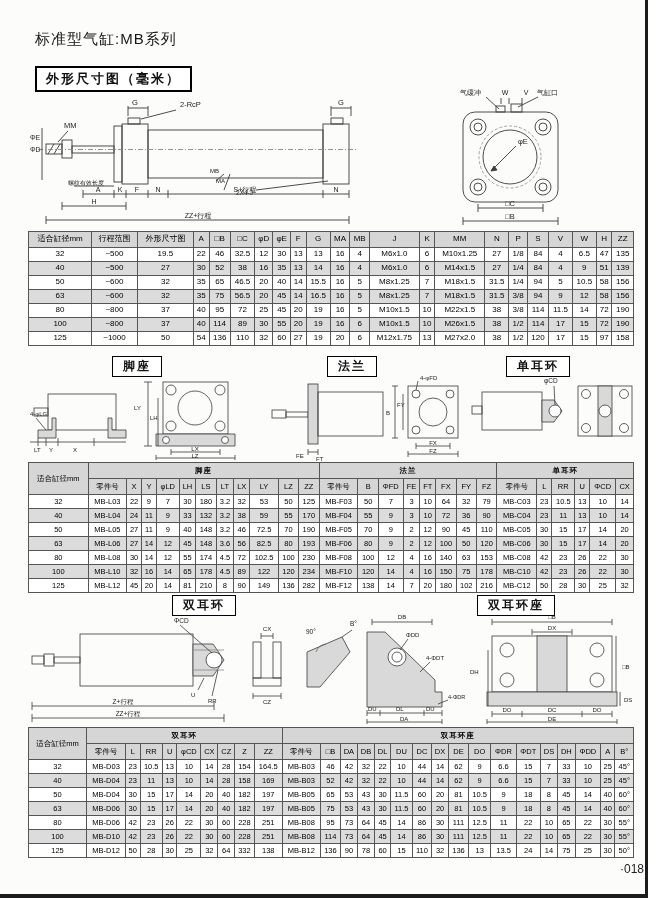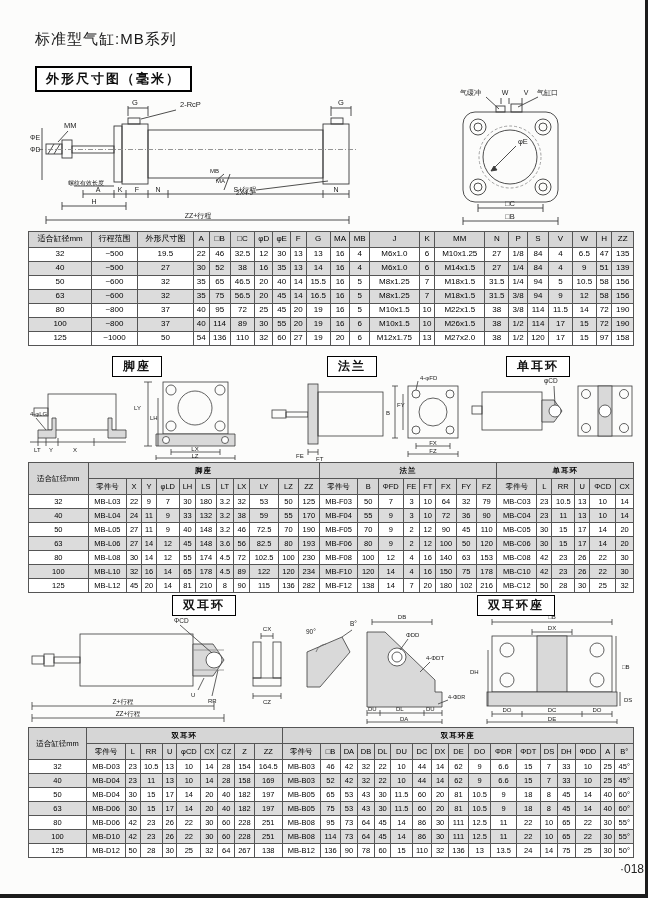--- a/index.html
+++ b/index.html
@@ -644,21 +644,21 @@
         <tr>
           <td>125</td>
           <td>MB-L12</td>
           <td>45</td>
           <td>20</td>
           <td>14</td>
           <td>81</td>
           <td>210</td>
           <td>8</td>
           <td>90</td>
-          <td>115</td>
+          <td>149</td>
           <td>136</td>
           <td>282</td>
           <td>MB-F12</td>
           <td>138</td>
           <td>14</td>
           <td>7</td>
           <td>20</td>
           <td>180</td>
           <td>102</td>
           <td>216</td>
@@ -997,21 +997,21 @@
         </tr>
         <tr>
           <td>125</td>
           <td>MB-D12</td>
           <td>50</td>
           <td>28</td>
           <td>30</td>
           <td>25</td>
           <td>32</td>
           <td>64</td>
-          <td>267</td>
+          <td>332</td>
           <td>138</td>
           <td>MB-B12</td>
           <td>136</td>
           <td>90</td>
           <td>78</td>
           <td>60</td>
           <td>15</td>
           <td>110</td>
           <td>32</td>
           <td>136</td>

